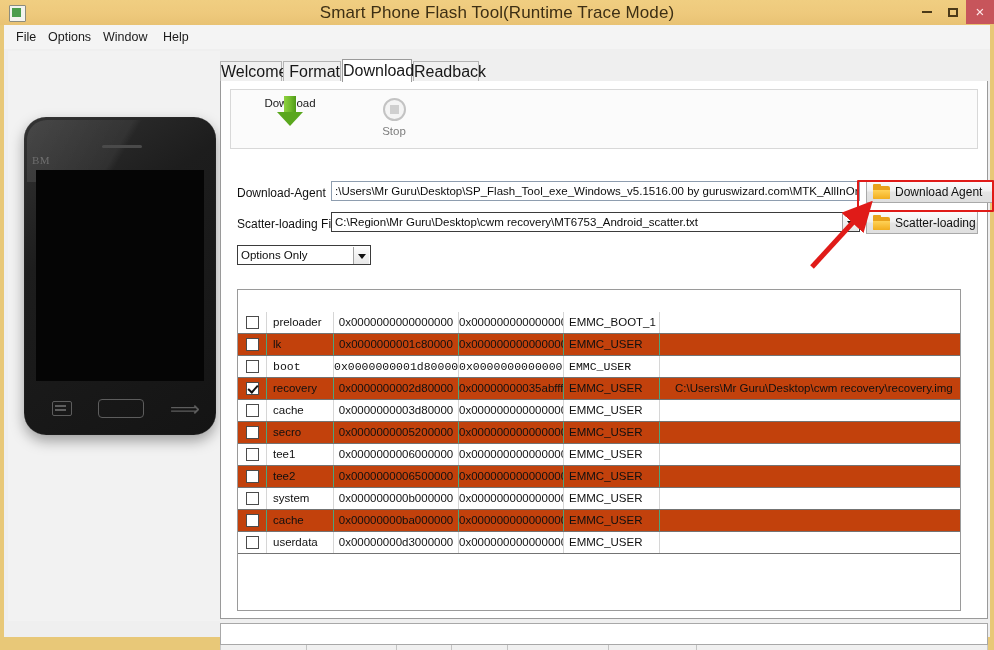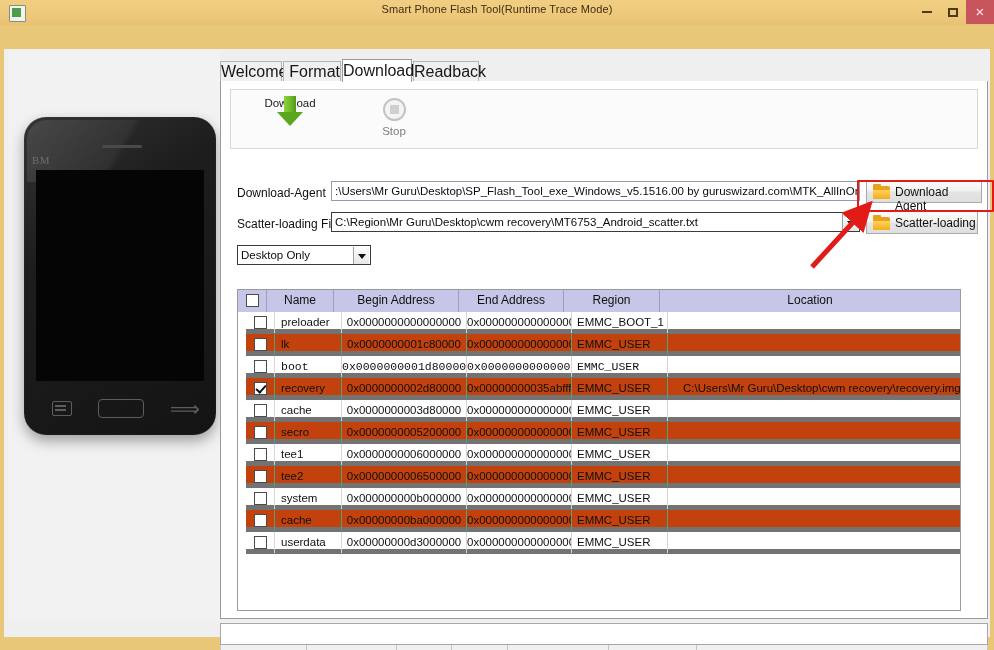--- a/index.html
+++ b/index.html
@@ -17,21 +17,21 @@
   }
   
   .titlebar {
     position: absolute; left: 0; top: 0;
     width: 994px; height: 25px;
     background: linear-gradient(to bottom, #f0ce81 0%, #eec97c 55%, #e8c273 100%);
   }
   .title-text {
     position: absolute; left: 0; top: 3px; width: 994px;
     text-align: center;
-    font-size: 11px; color: #3d2f14;
+    font-size: 17px; color: #3d2f14;
     letter-spacing: .1px;
   }
   .app-icon {
     position: absolute; left: 9px; top: 5px;
     width: 15px; height: 15px;
     background: #f3f3ee;
     border: 1px solid #8c8c7d;
     border-radius: 1px;
   }
   .app-icon::after {
@@ -297,23 +297,23 @@
     background: #c6c6e8;
   }
   .th.hdr-check::after {
     content: "";
     position: absolute; left: 50%; top: 4px; margin-left: -6.5px;
     width: 13px; height: 13px;
     background: #ffffff; border: 1px solid #4b4b4b;
     box-sizing: border-box;
   }
   .row {
-    position: absolute; left: 8px;
+    position: absolute; left: 0;
     width: 722px; height: 22px;
-    border-bottom: 5px solid #737373;
+    border-bottom: 1px solid #737373;
     box-sizing: border-box;
   }
   .row.odd { background: #ffffff; }
   .row.even { background: #c2410c; }
   .cell {
     position: absolute; top: 0; height: 21px;
     line-height: 21px;
     font-size: 11.5px; color: #101010;
     border-right: 1px solid #d6d6d6;
     box-sizing: border-box;
@@ -382,20 +382,26 @@
 <div class="window">
 
   <div class="titlebar">
     <div class="app-icon"></div>
     <div class="title-text">Smart Phone Flash Tool(Runtime Trace Mode)</div>
     <div class="win-btn win-min"><span class="glyph"></span></div>
     <div class="win-btn win-max"><span class="glyph"></span></div>
     <div class="win-btn win-close">×</div>
   </div>
 
+  <div class="menubar">
+    <div class="menu-item" style="left:8px;">File</div>
+    <div class="menu-item" style="left:40px;">Options</div>
+    <div class="menu-item" style="left:95px;">Window</div>
+    <div class="menu-item" style="left:155px;">Help</div>
+  </div>
 
   <div class="client">
   <div class="client-inner">
 
     <div class="phone-pane">
       <div class="phone">
         <div class="phone-gloss"></div>
         <div class="phone-speaker"></div>
         <div class="phone-brand">BM</div>
         <div class="phone-screen"></div>
@@ -426,21 +432,21 @@
           <span class="tool-label">Download</span>
         </div>
         <div class="tool disabled" style="left:120px;">
           <span class="stop-icon"></span>
           <span class="tool-label">Stop</span>
         </div>
       </div>
 
       <div class="form-label" style="left:16px; top:105px;">Download-Agent</div>
       <div class="textbox" style="left:110px; top:100px; width:529px; height:20px;">:\Users\Mr Guru\Desktop\SP_Flash_Tool_exe_Windows_v5.1516.00  by guruswizard.com\MTK_AllInOne_DA.bin</div>
-      <div class="btn" style="left:645px; top:99px; width:116px; height:23px;">
+      <div class="btn" style="left:645px; top:99px; width:128px; height:23px;">
         <span class="folder-icon">
           <span class="back"></span>
               <span class="tab-bit"></span>
               <span class="front"></span>
         </span>
         <span class="btn-text">Download Agent</span>
       </div>
 
       <div class="form-label" style="left:16px; top:136px;">Scatter-loading File</div>
       <div class="combo" style="left:110px; top:131px; width:529px; height:20px;">
@@ -450,33 +456,25 @@
       <div class="btn" style="left:645px; top:130px; width:112px; height:23px;">
         <span class="folder-icon">
           <span class="back"></span>
               <span class="tab-bit"></span>
               <span class="front"></span>
         </span>
         <span class="btn-text">Scatter-loading</span>
       </div>
 
       <div class="combo" style="left:16px; top:164px; width:134px; height:20px;">
-        <span>Desktop Only</span>
+        <span>Options Only</span>
         <span class="combo-arrow"></span>
       </div>
 
       <div class="table">
-        <div class="thead">
-          <div class="th hdr-check" style="left:0px;   width:29px;"></div>
-          <div class="th" style="left:29px;  width:67px;">Name</div>
-          <div class="th" style="left:96px;  width:125px;">Begin Address</div>
-          <div class="th" style="left:221px; width:105px;">End Address</div>
-          <div class="th" style="left:326px; width:96px;">Region</div>
-          <div class="th" style="left:422px; width:300px; border-right:none;">Location</div>
-        </div>
 
         <div class="row odd" style="top:22px;">
           <div class="cell c-check">
                 <span class="chk"></span>
               </div>
           <div class="cell c-name">preloader</div>
           <div class="cell c-begin">0x0000000000000000</div>
           <div class="cell c-end">0x0000000000000000</div>
           <div class="cell c-reg">EMMC_BOOT_1</div>
           <div class="cell c-loc"></div>

